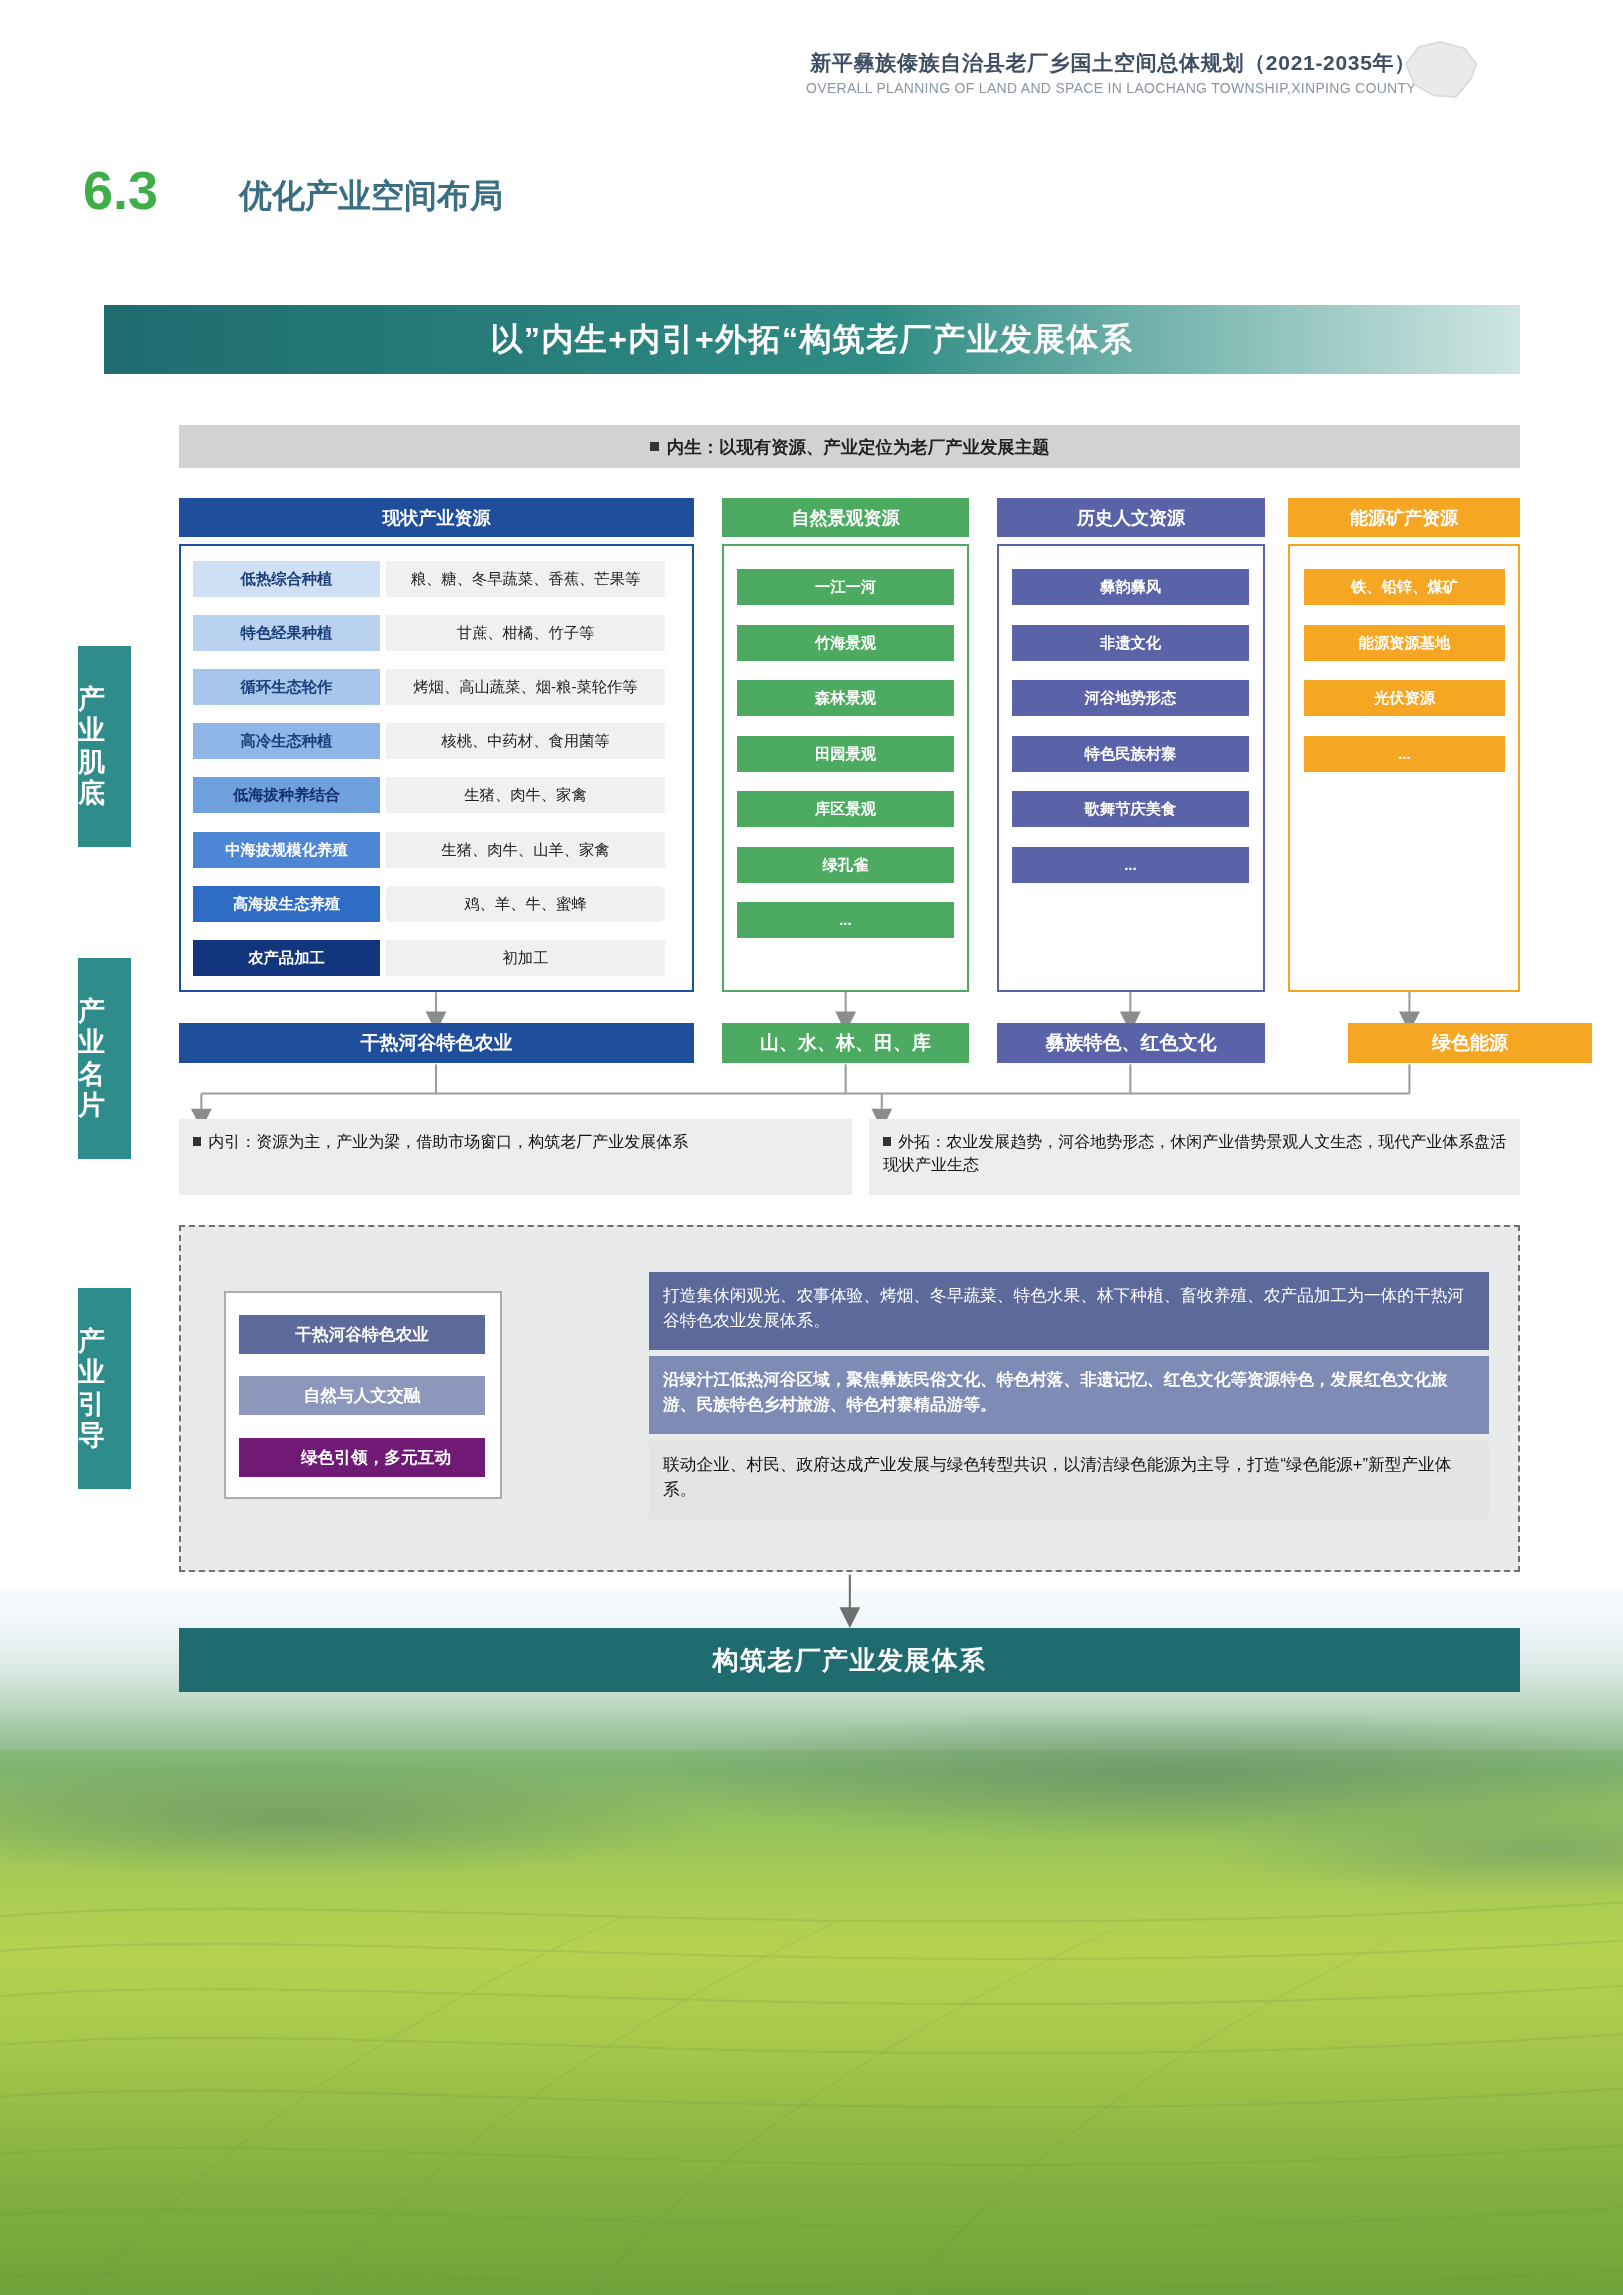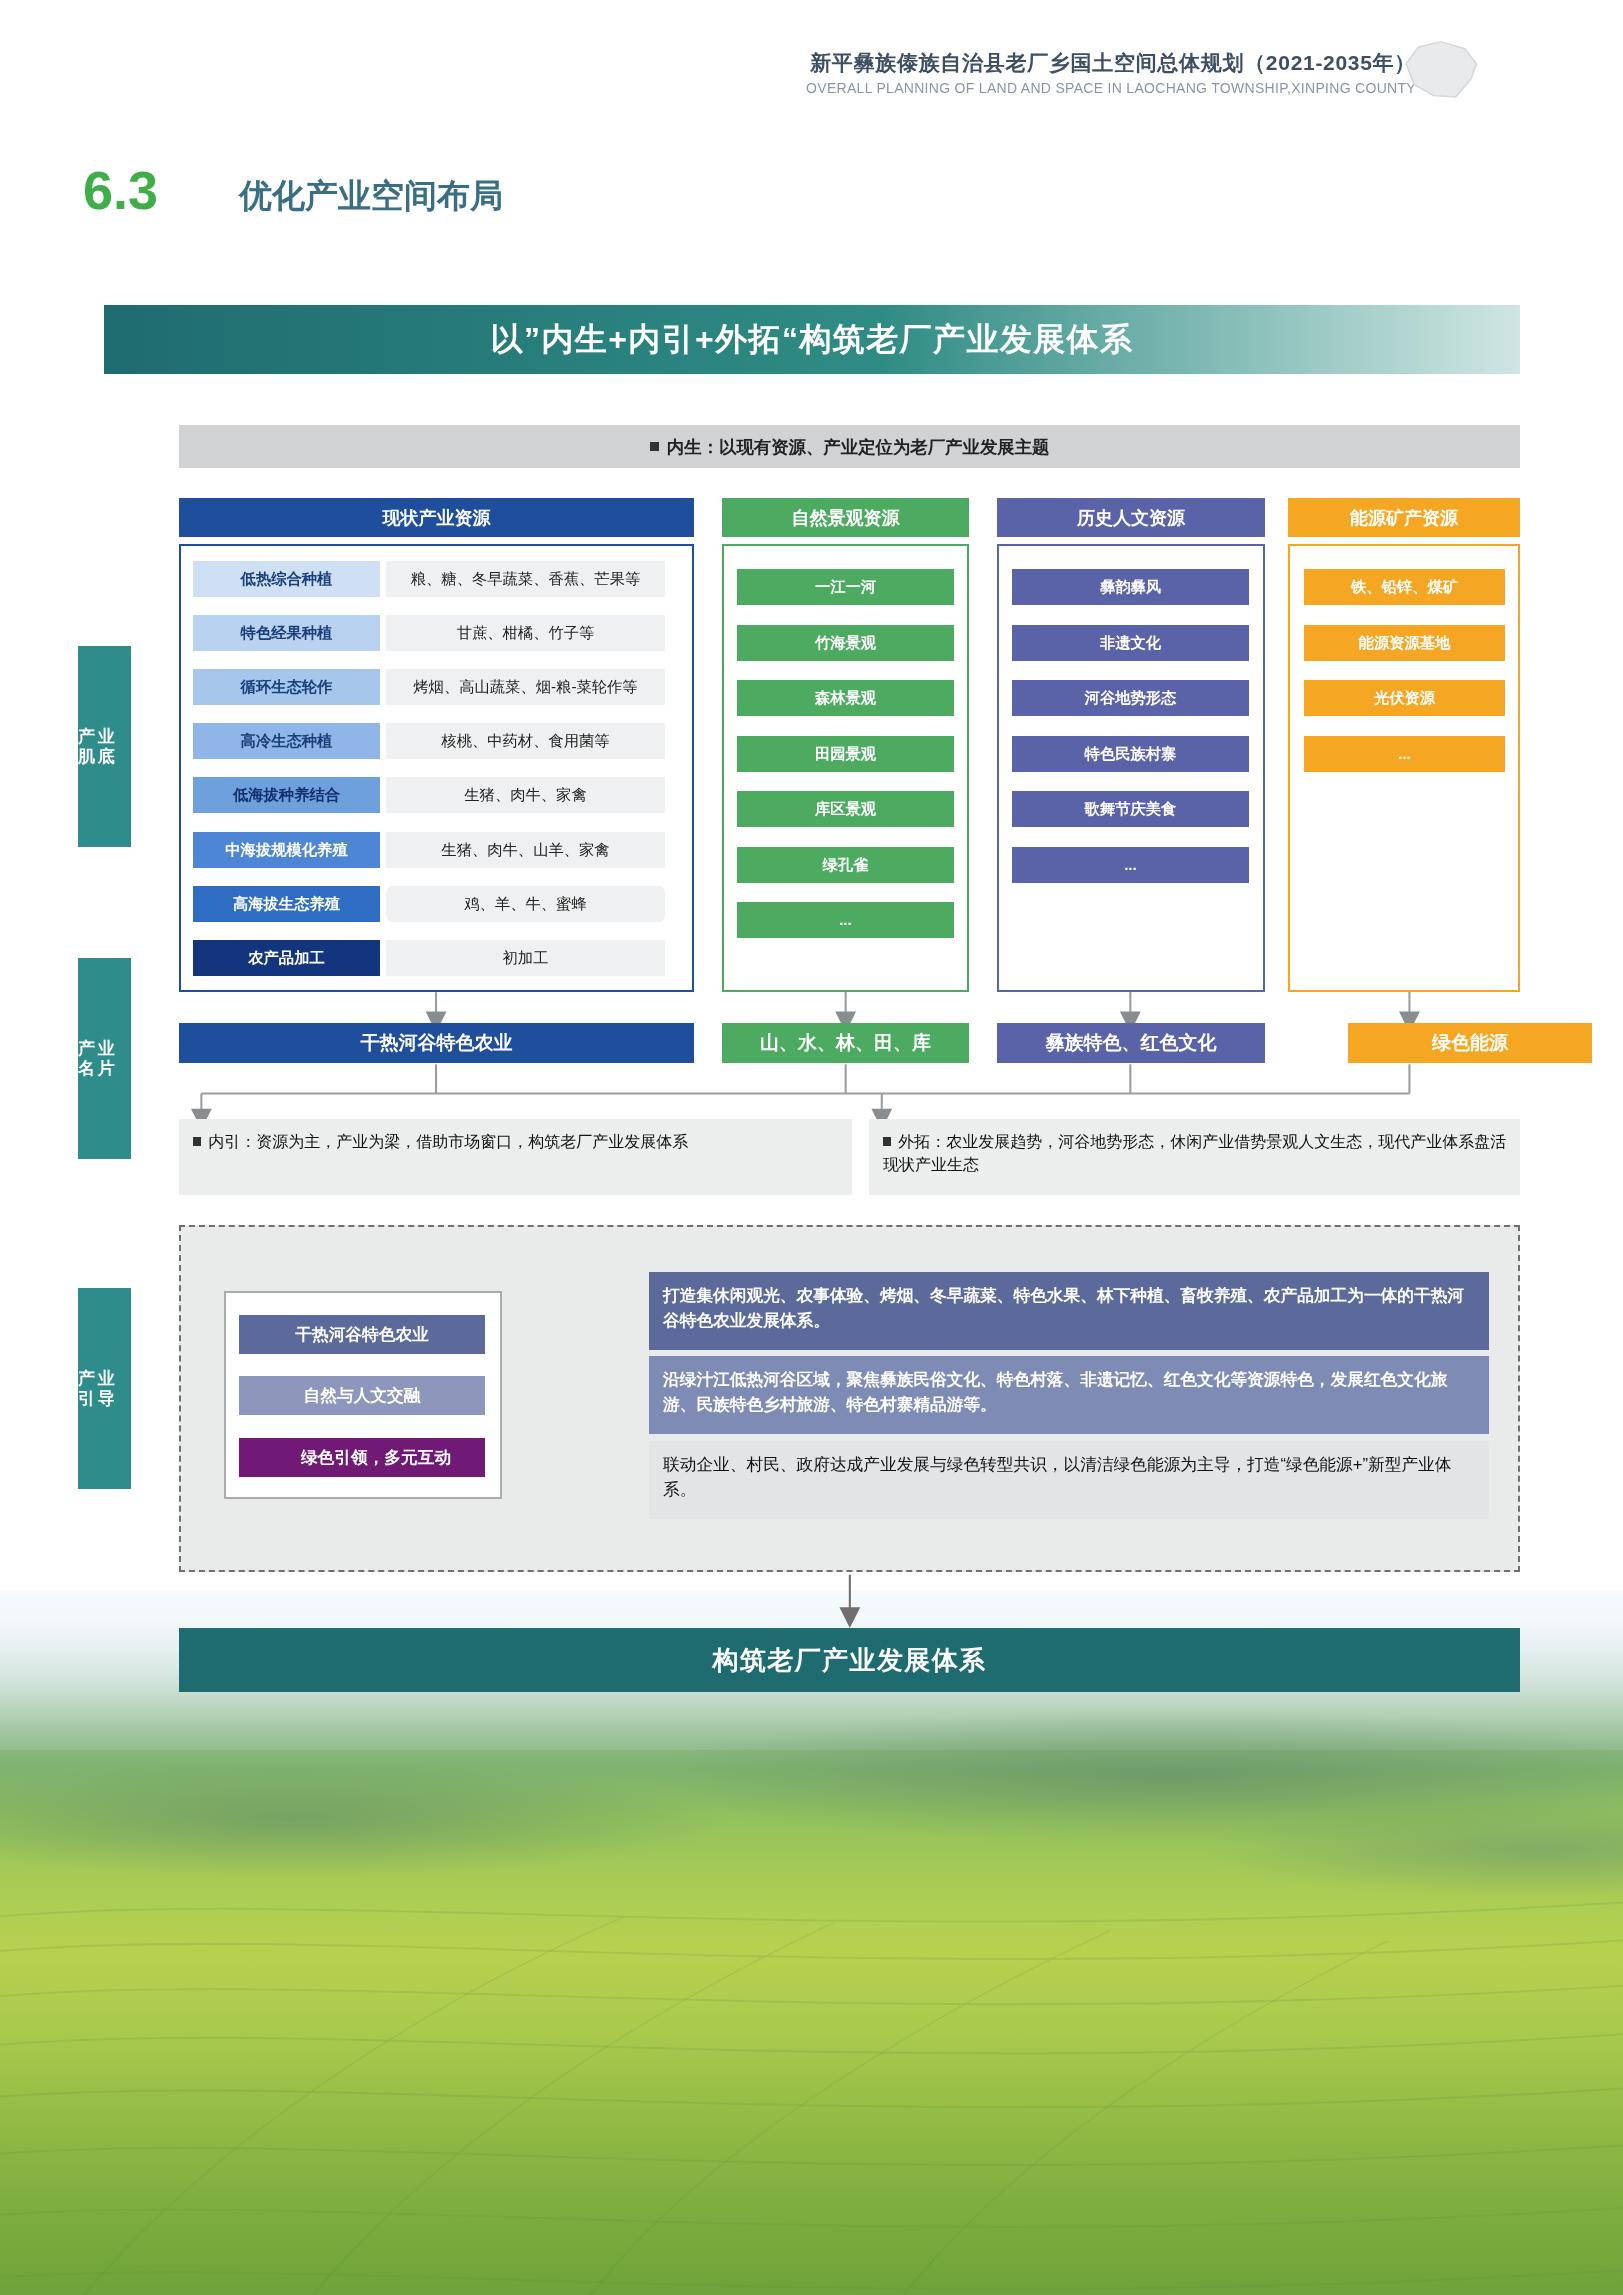--- a/index.html
+++ b/index.html
@@ -92,21 +92,21 @@
   .bar-grey {
     position: absolute; left: 179px; top: 425px; width: 1341px; height: 43px;
     background: #d0d2d4; display: flex; align-items: center; justify-content: center;
     font-size: 17.4px; color: #222; font-weight: bold; z-index: 7;
   }
   .bar-grey .sq { display:inline-block; width:9px; height:9px; background:#333; margin-right:8.3px; }
 
   
   .side-label {
     position: absolute; width: 53px;
-    background: #2e8d8a; color: #fff; font-size: 17px; font-weight: bold;
+    background: #2e8d8a; color: #fff; font-size: 27px; font-weight: bold;
     display: flex; flex-direction: column; align-items: center; justify-content: center;
     letter-spacing: 2.8px; line-height: 1.15; z-index: 8;
   }
   .side-label span { display: block; }
 
   
   .col-head {
     position: absolute; height: 39px; color: #fff; font-size: 18px; font-weight: bold;
     display: flex; align-items: center; justify-content: center; z-index: 8;
   }
@@ -145,21 +145,21 @@
   .guide-pill {
     position: absolute; left: 239px; height: 39px; width: 246px;
     display: flex; align-items: center; justify-content: center;
     font-size: 16.7px; font-weight: bold; color: #ffffff; z-index: 9;
   }
   .para-box {
     position: absolute; left: 649px; width: 840px;
     font-size: 16.7px; line-height: 1.5; color: #111;
     padding: 11px 14px; z-index: 9;
   }
-  .para-box.p1 { background: #5b6a9a; color: #ffffff; font-weight: bold; }
+  .para-box.p1 { background: #5b6a9a; color: #ffffff; font-weight: normal; }
   .para-box.p2 { background: #7e8cb5; color: #ffffff; font-weight: bold; }
   .para-box.p3 { background: #e3e4e6; color: #111; }
 
   .final-banner {
     position: absolute; left: 179px; top: 1628px; width: 1341px; height: 64px;
     background: #1f6c70; display: flex; align-items: center; justify-content: center;
     color: #ffffff; font-size: 26px; font-weight: bold; letter-spacing: 1.4px; z-index: 9;
   }
 </style>
 </head>

